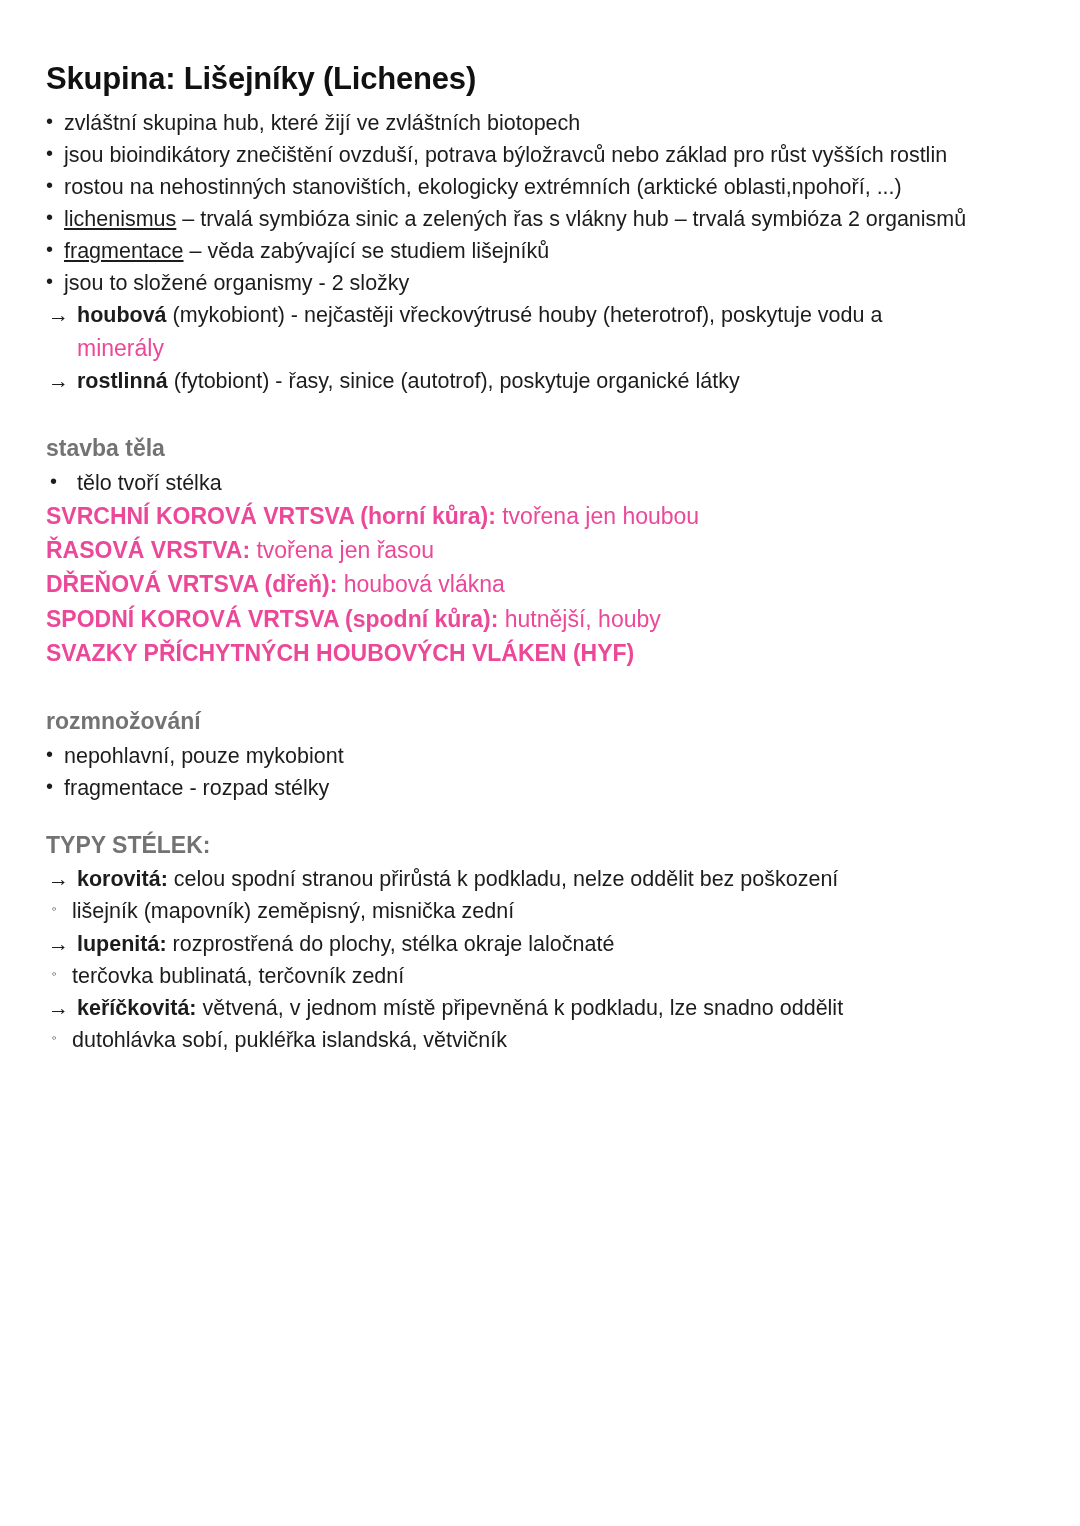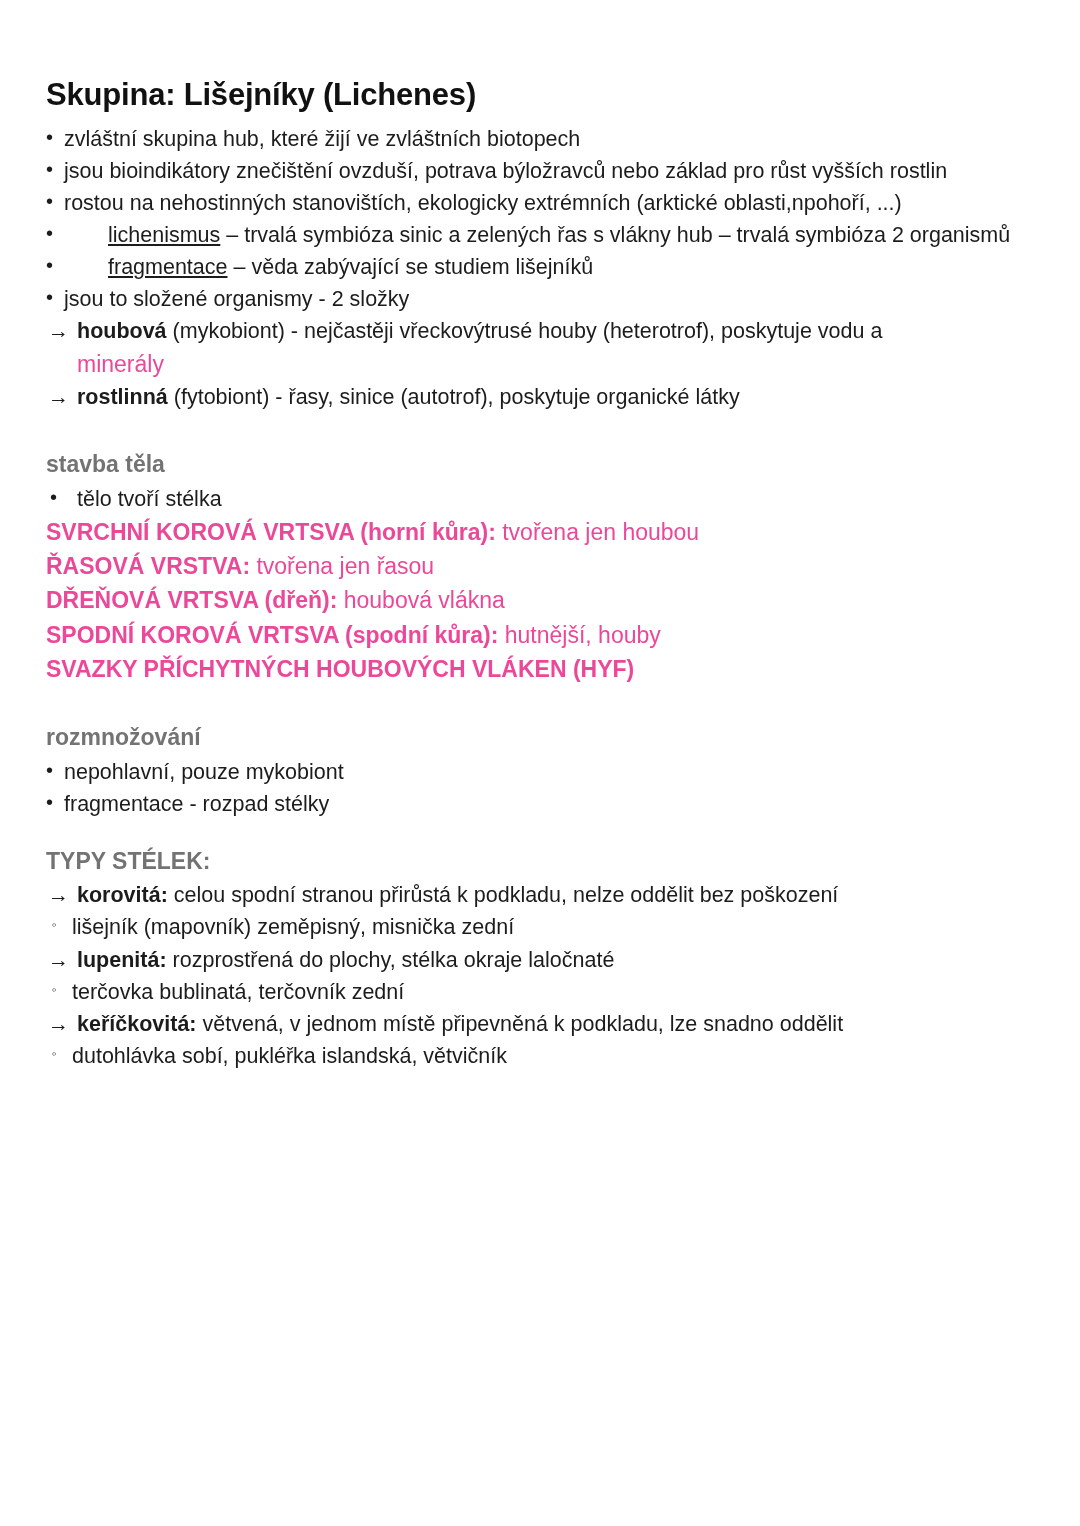--- a/index.html
+++ b/index.html
@@ -20,21 +20,21 @@
     height: 1526px;
     background: #ffffff;
     box-sizing: border-box;
     padding: 62px 40px 0 46px;
   }
 
   h1.doc-title {
     font-size: 31px;
     font-weight: bold;
     letter-spacing: -0.2px;
-    margin: 16px 0 10px 0;
+    margin: 0 0 10px 0;
     line-height: 1.12;
     color: #111111;
   }
 
   h2.section-head {
     font-size: 23px;
     font-weight: bold;
     margin: 0 0 4px 0;
     line-height: 1.2;
     color: #737373;
@@ -63,21 +63,21 @@
     flex: 1 1 auto;
     white-space: pre-wrap;
   }
 
   .marker.bullet     { width: 18px; font-size: 20px; }
   .marker.bullet-wide{ width: 27px; font-size: 20px; padding-left: 4px; }
   .marker.arrow      { width: 29px; font-weight: bold; font-size: 21px; padding-left: 2px; }
   .marker.hollow     { width: 20px; font-size: 13px; padding-left: 6px; position: relative; top: 4px; }
 
   .b { font-weight: bold; }
-  .u { text-decoration: underline; text-underline-offset: 2px; margin-left: 44px; }
+  .u { text-decoration: underline; text-underline-offset: 2px; }
 
   .cont-indent { padding-left: 31px; }
   .gap-md { height: 28px; }
   .gap-lg { height: 38px; }
 </style>
 </head>
 <body>
 
 <div class="page">
 

